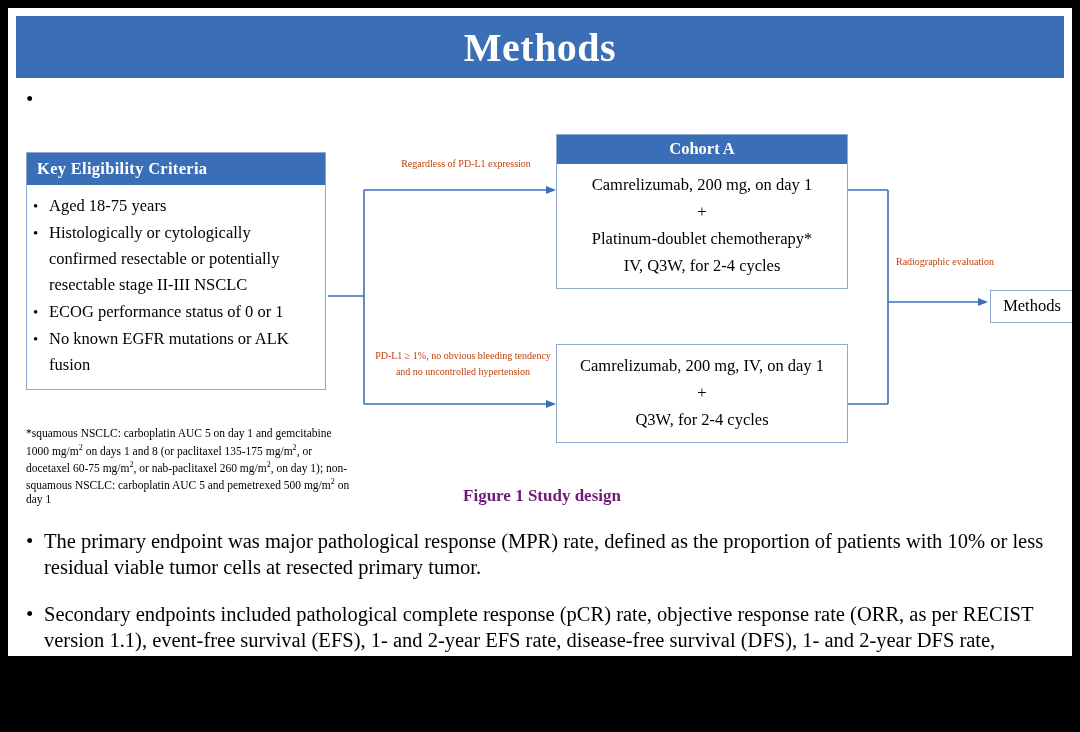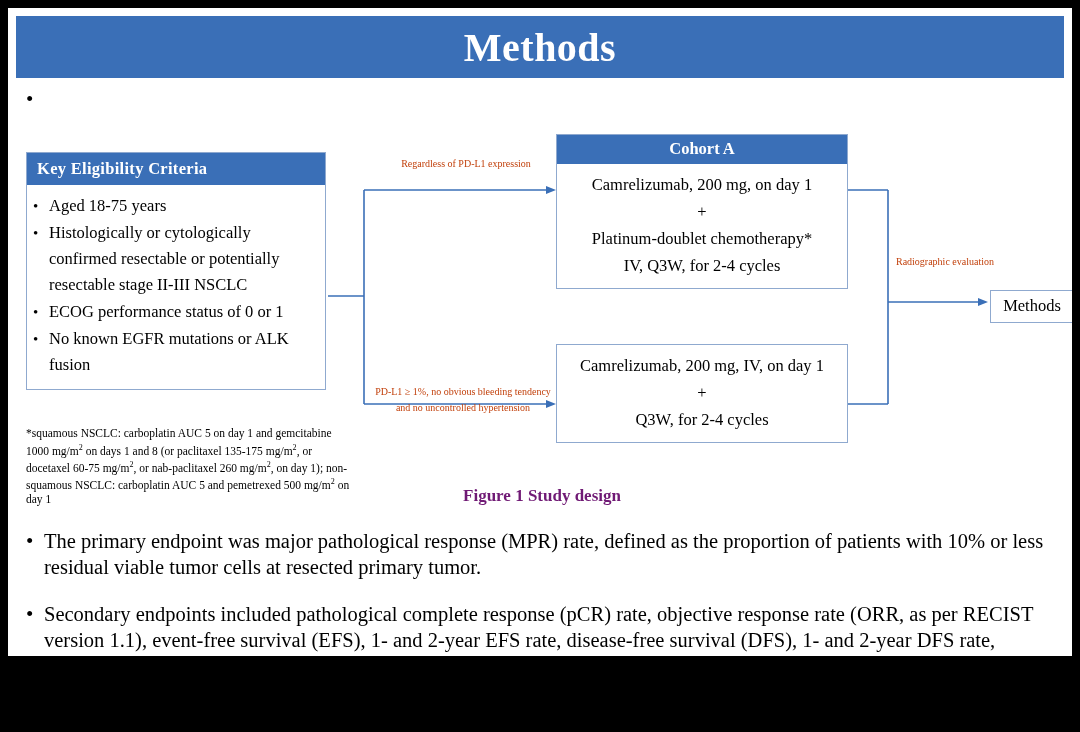--- a/index.html
+++ b/index.html
@@ -132,21 +132,21 @@
   #cohort-b { left: 534px; top: 218px; }
 
   .note-label {
     position: absolute;
     font-size: 10px;
     line-height: 16px;
     text-align: center;
     color: #c2410c;
   }
   #note-regardless { left: 364px; top: 30px; width: 160px; }
-  #note-pdl1 { left: 348px; top: 222px; width: 186px; margin-top: 36px; }
+  #note-pdl1 { left: 348px; top: 222px; width: 186px; }
   #note-radiographic { left: 862px; top: 128px; width: 110px; text-align: right; }
 
   .surgery-box {
     position: absolute;
     left: 968px;
     top: 164px;
     width: 82px;
     border: 1px solid #8fa9cf;
     background: #ffffff;
     text-align: center;

